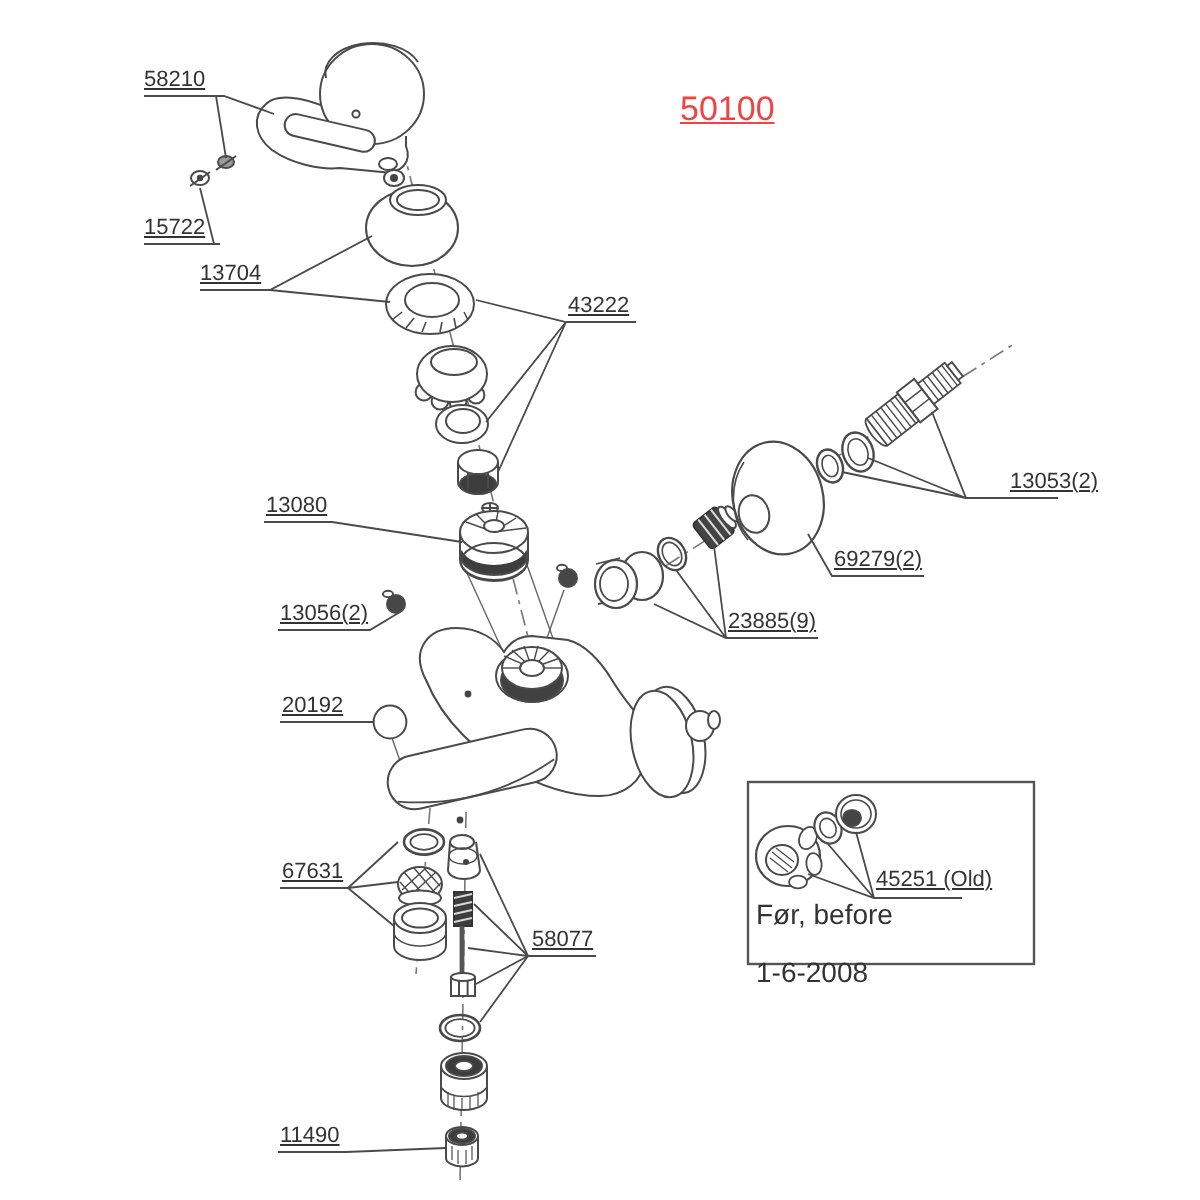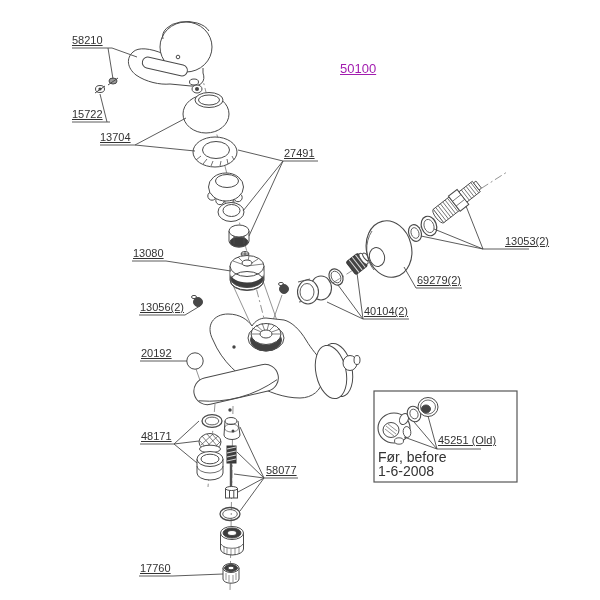--- a/index.html
+++ b/index.html
@@ -1,20 +1,20 @@
 <!DOCTYPE html>
 <html><head>
 <meta charset="utf-8">
 <style>
   html,body{margin:0;padding:0;background:#fff;}
   #stage{position:relative;width:600px;height:600px;background:#ffffff;overflow:hidden;
          font-family:"Liberation Sans","DejaVu Sans",sans-serif;}
   #art{position:absolute;left:0;top:0;}
   .lbl{position:absolute;font-size:11px;line-height:12px;color:#333;white-space:nowrap;text-decoration:underline;}
-  .title{font-size:13px;color:#a21caf;margin-top:14px;}
+  .title{font-size:17px;color:#ef4444;}
   .note{position:absolute;font-size:14px;line-height:13px;color:#333;white-space:nowrap;}
 </style>
 </head>
 <body>
 
 <div id="stage">
 
 <svg id="art" width="600" height="600" viewBox="0 0 600 600">
   <g fill="none" stroke="#4a4a4a" stroke-width="1">
 
@@ -344,28 +344,28 @@
       <path d="M481,449 L437,449 L404,437 M437,449 L414,422 M437,449 L428,416"></path>
     </g>
   </g>
 </svg>
 
 <div class="lbl title" style="left:340px;top:49px">50100</div>
 
 <div class="lbl" style="left:72px;top:34px">58210</div>
 <div class="lbl" style="left:72px;top:108px">15722</div>
 <div class="lbl" style="left:100px;top:131px">13704</div>
-<div class="lbl" style="left:284px;top:147px">27491</div>
+<div class="lbl" style="left:284px;top:147px">43222</div>
 <div class="lbl" style="left:133px;top:247px">13080</div>
 <div class="lbl" style="left:140px;top:301px">13056(2)</div>
 <div class="lbl" style="left:141px;top:347px">20192</div>
-<div class="lbl" style="left:141px;top:430px">48171</div>
+<div class="lbl" style="left:141px;top:430px">67631</div>
 <div class="lbl" style="left:266px;top:464px">58077</div>
-<div class="lbl" style="left:140px;top:562px">17760</div>
+<div class="lbl" style="left:140px;top:562px">11490</div>
 <div class="lbl" style="left:505px;top:235px">13053(2)</div>
 <div class="lbl" style="left:417px;top:274px">69279(2)</div>
-<div class="lbl" style="left:364px;top:305px">40104(2)</div>
+<div class="lbl" style="left:364px;top:305px">23885(9)</div>
 
 <div class="lbl" style="left:438px;top:434px">45251 (Old)</div>
 <div class="note" style="left:378px;top:451px">Før, before</div>
-<div class="note" style="left:378px;top:465px">1-6-2008</div>
+<div class="note" style="left:378px;top:480px">1-6-2008</div>
 
 </div>
 
 </body></html>

